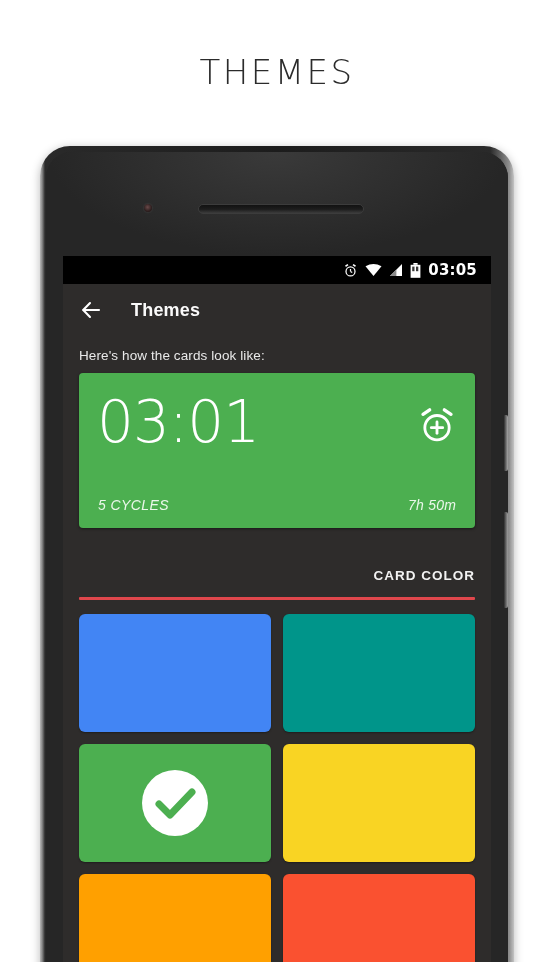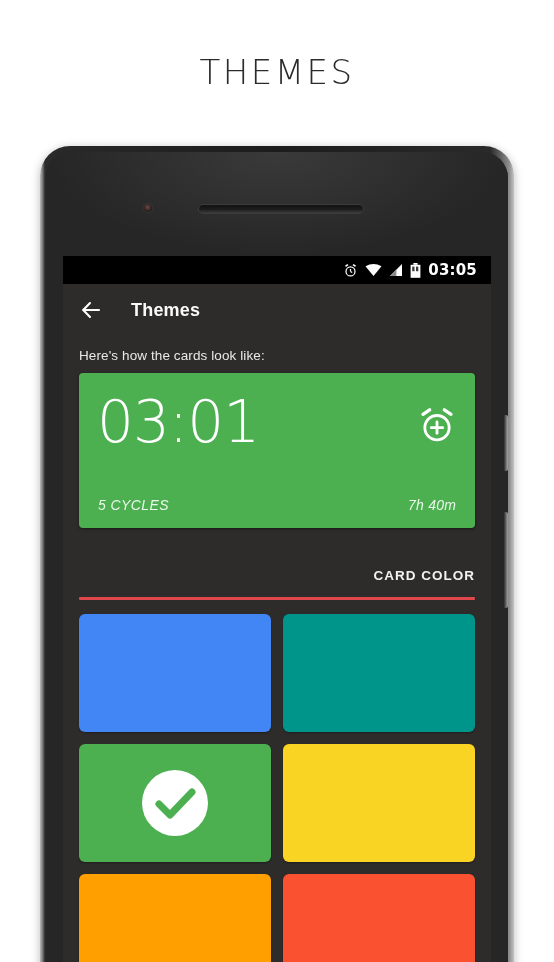--- a/index.html
+++ b/index.html
@@ -292,21 +292,21 @@
             <span class="card-alarm-icon">
               <svg width="40" height="40" viewBox="0 0 24 24" fill="none" stroke="#ffffff" stroke-width="1.7" stroke-linecap="round">
                 <circle cx="12" cy="13.6" r="7.3"></circle>
                 <line x1="12" y1="10.2" x2="12" y2="17.0"></line>
                 <line x1="8.6" y1="13.6" x2="15.4" y2="13.6"></line>
                 <line x1="3.6" y1="5.6" x2="7.6" y2="2.9" stroke-width="2"></line>
                 <line x1="20.4" y1="5.6" x2="16.4" y2="2.9" stroke-width="2"></line>
               </svg>
             </span>
             <div class="card-cycles">5 CYCLES</div>
-            <div class="card-duration">7h 40m</div>
+            <div class="card-duration">7h 50m</div>
           </div>
 
           <div class="tabs">
             <div class="tab">
               <span>CARD COLOR</span>
               <span class="tab-underline" id="tab-underline" style="background: rgb(224, 71, 76);"></span>
             </div>
           </div>
 
           <div class="swatch-grid" id="swatch-grid">

